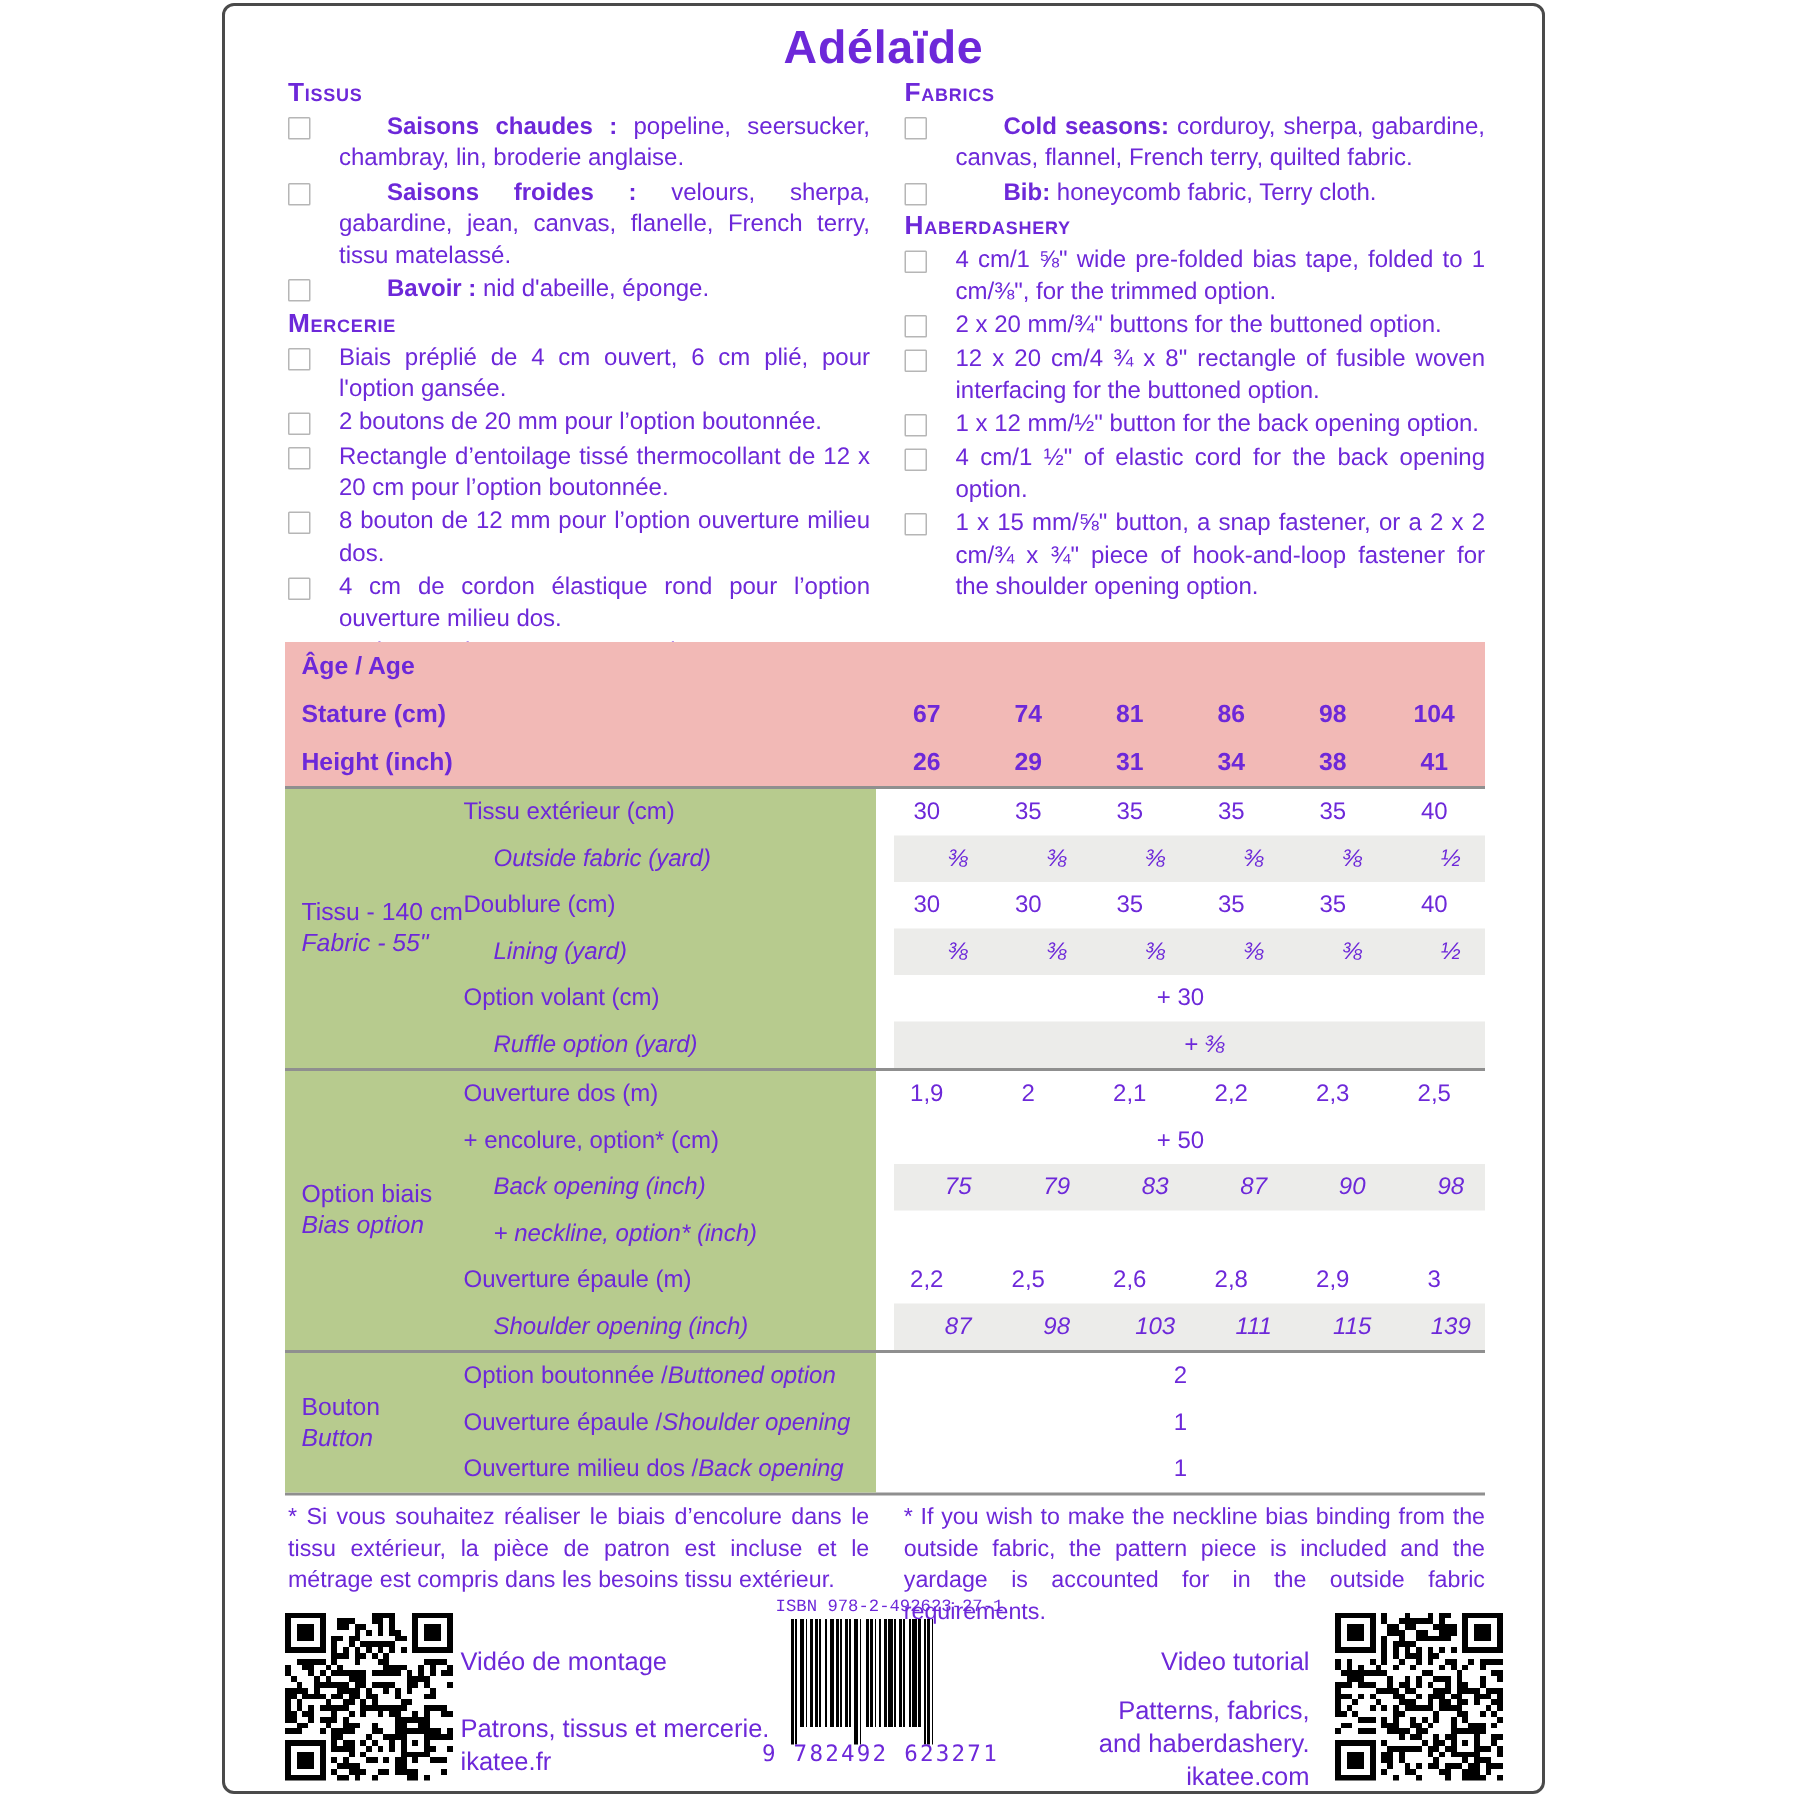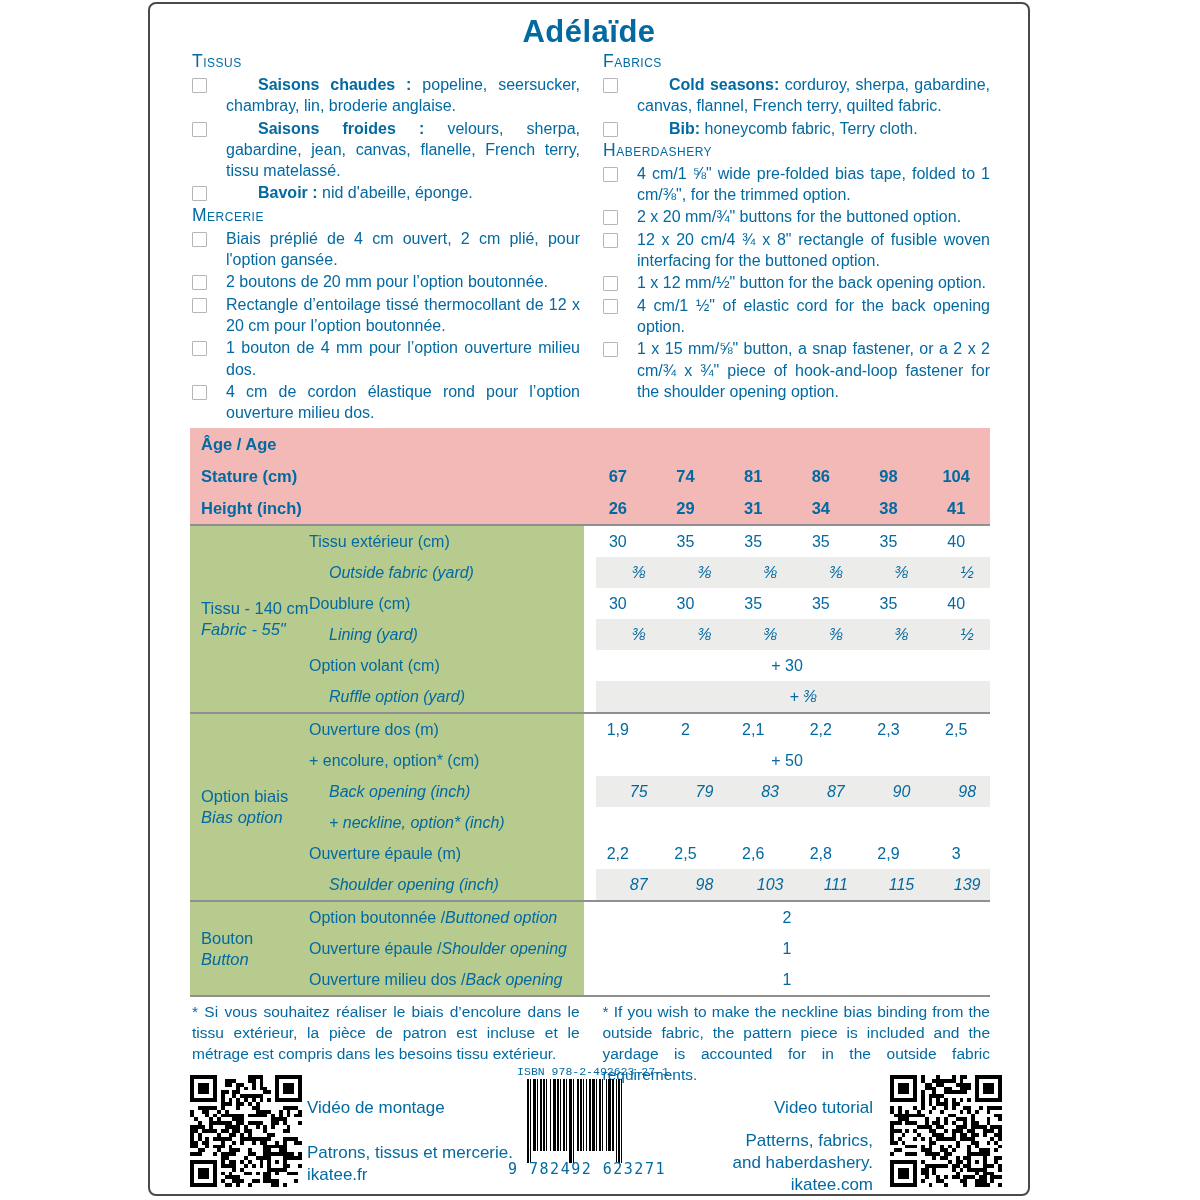--- a/index.html
+++ b/index.html
@@ -1,26 +1,26 @@
 <!DOCTYPE html>
 <html><head>
 <meta charset="utf-8">
 <style>
   html,body{margin:0;padding:0;background:#fff;}
   .canvas{position:relative;width:1200px;height:1200px;background:#fff;overflow:hidden;
-          font-family:"Liberation Sans","DejaVu Sans",sans-serif;color:#0369a1;
+          font-family:"Liberation Sans","DejaVu Sans",sans-serif;color:#6d28d9;
           --pink:#f2b9b6;--green:#b7cb8e;--shade:#ececea;--line:#8f8f8f;}
   .card{position:absolute;left:148px;top:2px;width:878px;height:1190px;
         border:2px solid #4a4a4a;border-radius:8px;background:#fff;}
   .title{position:absolute;left:148px;top:14px;width:882px;text-align:center;
          font-size:31px;font-weight:700;letter-spacing:.5px;}
   
   .cols{position:absolute;left:192px;top:50px;width:798px;display:flex;gap:23px;}
   .colL{width:388px;} .colR{width:387px;}
-  .check-heading{font-variant:small-caps;font-weight:400;font-size:17.5px;letter-spacing:.5px;margin:1px 0 2px;}
+  .check-heading{font-variant:small-caps;font-weight:700;font-size:17.5px;letter-spacing:.5px;margin:1px 0 2px;}
   .check-item{display:flex;gap:19px;margin-bottom:1px;}
   .checkbox{width:13px;height:13px;border:1.5px solid #b6b6b6;border-radius:1px;margin-top:4px;flex:none;background:#fff;}
   .check-text{font-size:16px;line-height:21.3px;text-align:justify;}
   .check-text b{font-weight:700;margin-left:32px;}
   
   .size-table{position:absolute;left:190px;top:428px;width:800px;}
   .p-row{display:flex;height:32px;align-items:center;background:var(--pink);}
   .p-label{width:394px;padding-left:11px;box-sizing:border-box;font-weight:700;font-size:16.5px;}
   .p-vals{width:406px;display:grid;grid-template-columns:repeat(6,1fr);}
   .p-val{text-align:center;font-weight:700;font-size:16.5px;}
@@ -75,33 +75,33 @@
           <span class="checkbox"></span>
           <div class="check-text"><b>Saisons froides : </b>velours, sherpa, gabardine, jean, canvas, flanelle, French terry, tissu matelassé.</div>
         </div>
         <div class="check-item">
           <span class="checkbox"></span>
           <div class="check-text"><b>Bavoir : </b>nid d'abeille, éponge.</div>
         </div>
         <div class="check-heading">Mercerie</div>
         <div class="check-item">
           <span class="checkbox"></span>
-          <div class="check-text">Biais préplié de 4 cm ouvert, 2 cm plié, pour l'option gansée.</div>
+          <div class="check-text">Biais préplié de 4 cm ouvert, 6 cm plié, pour l'option gansée.</div>
         </div>
         <div class="check-item">
           <span class="checkbox"></span>
           <div class="check-text">2 boutons de 20 mm pour l’option boutonnée.</div>
         </div>
         <div class="check-item">
           <span class="checkbox"></span>
           <div class="check-text">Rectangle d’entoilage tissé thermocollant de 12 x 20 cm pour l’option boutonnée.</div>
         </div>
         <div class="check-item">
           <span class="checkbox"></span>
-          <div class="check-text">1 bouton de 4 mm pour l’option ouverture milieu dos.</div>
+          <div class="check-text">8 bouton de 12 mm pour l’option ouverture milieu dos.</div>
         </div>
         <div class="check-item">
           <span class="checkbox"></span>
           <div class="check-text">4 cm de cordon élastique rond pour l’option ouverture milieu dos.</div>
         </div>
         <div class="check-item">
           <span class="checkbox"></span>
           <div class="check-text">Un bouton de 15 mm, un pression ou un morceau de fermeture auto-agrippante de 2 x 2 cm pour l’option ouverture épaule.</div>
         </div>
       </div>

